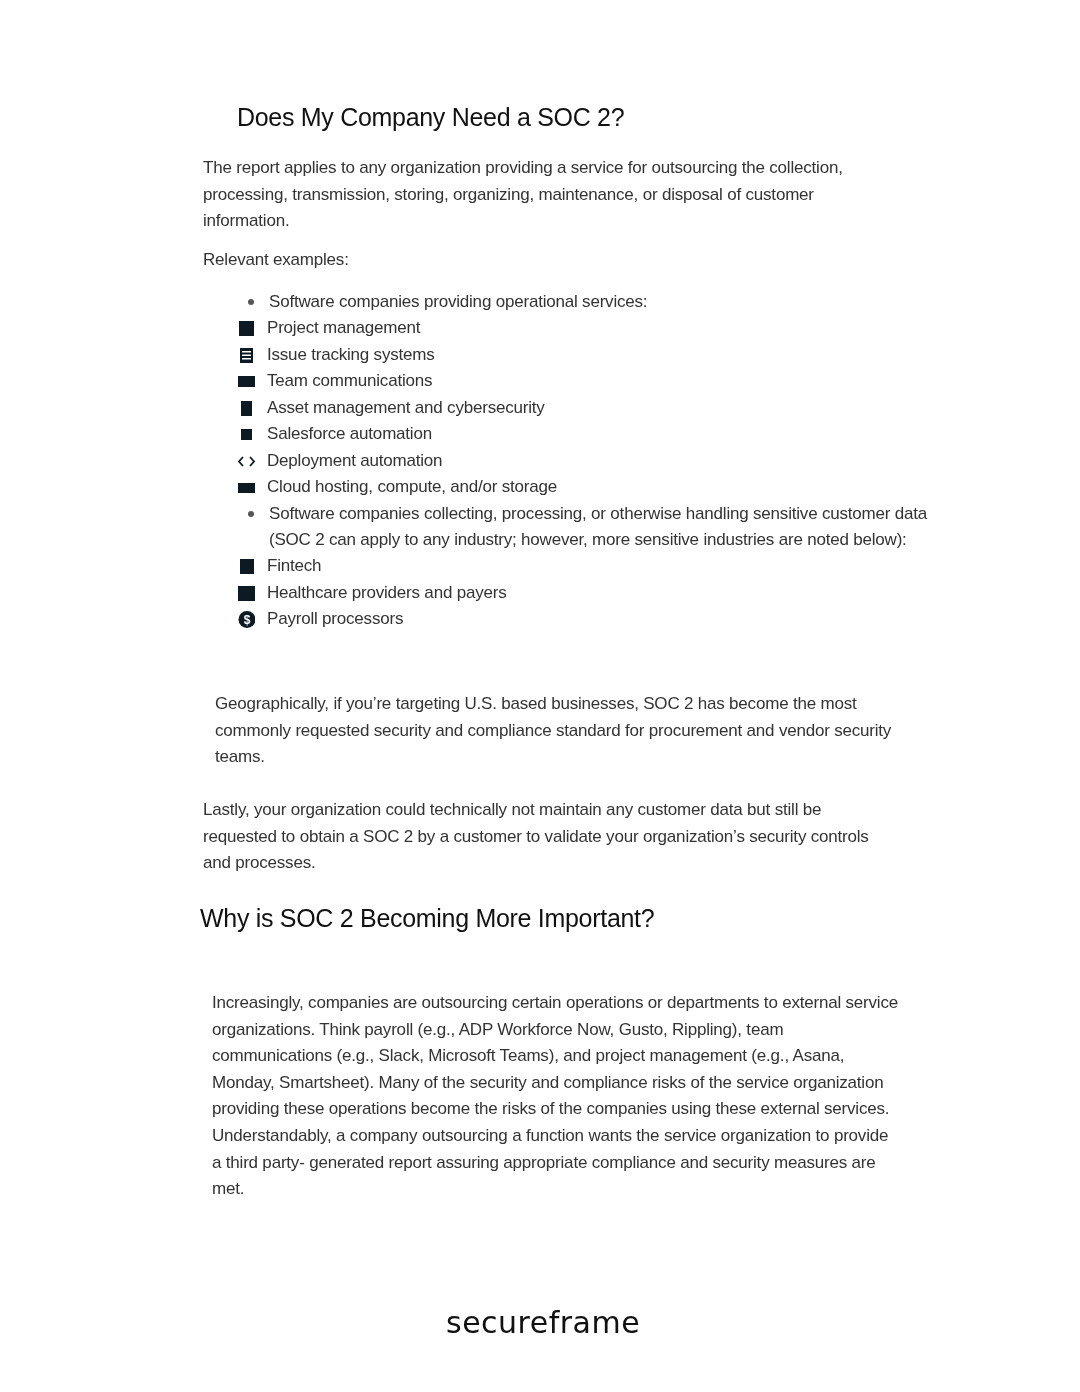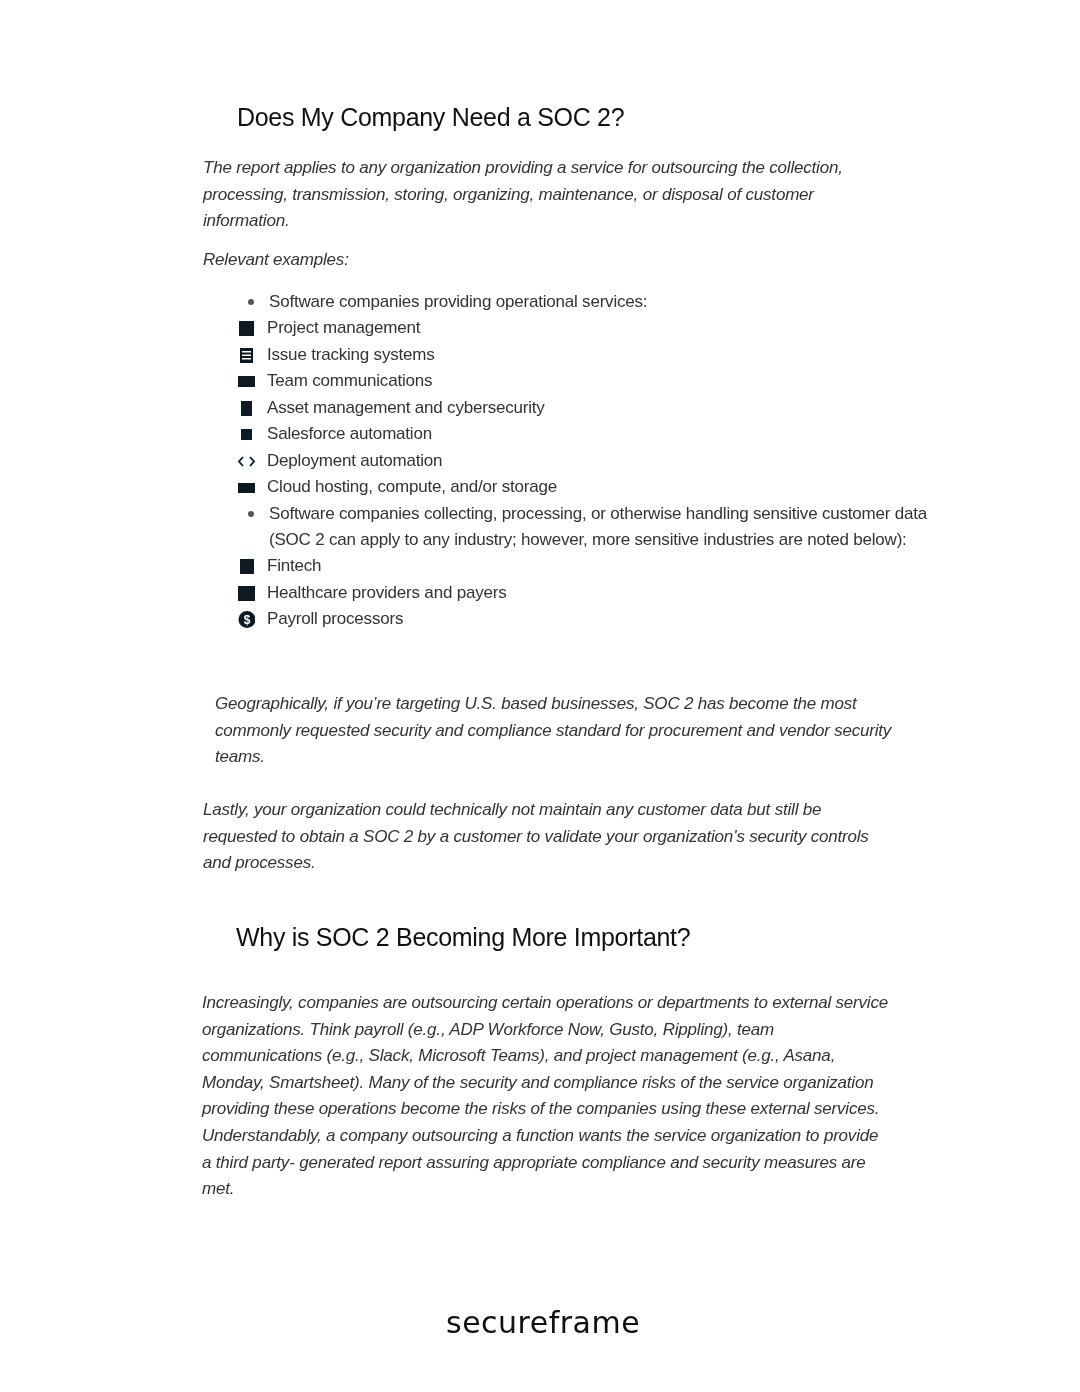--- a/index.html
+++ b/index.html
@@ -1,32 +1,32 @@
 <!DOCTYPE html>
 <html><head>
 <meta charset="utf-8">
 <style>
   html, body { margin: 0; padding: 0; background: #ffffff; }
   body { width: 1080px; height: 1392px; position: relative; overflow: hidden;
          font-family: "Liberation Sans", sans-serif; color: #333333; }
   .page { position: absolute; left: 0; top: 0; width: 1080px; height: 1392px; }
   h2 { margin: 0; font-weight: normal; color: #111111; font-size: 25px; letter-spacing: -0.3px; position: absolute; }
-  p { margin: 0; font-size: 17px; line-height: 26.6px; position: absolute; letter-spacing: -0.2px; font-style: italic; }
+  p { margin: 0; font-size: 17px; line-height: 26.6px; position: absolute; letter-spacing: -0.2px; }
   #h1 { left: 209px; top: 103px; margin-left: 28px; }
   #intro { left: 203px; top: 155px; width: 640px; }
   #rel { left: 203px; top: 247px; }
   .l1 { position: absolute; font-size: 17px; letter-spacing: -0.2px; height: 26px; line-height: 26px; margin-left: 33px; }
   .dot { position: absolute; left: -21px; top: 10px; width: 6px; height: 6px; border-radius: 50%; background: #555; }
   .l2 { position: absolute; left: 238px; font-size: 17px; letter-spacing: -0.2px; height: 26px; line-height: 26px; }
   .l2 .txt { position: absolute; left: 29px; white-space: nowrap; }
   .ic { position: absolute; left: 0; top: 6px; width: 17px; height: 15px; }
   #geo { left: 203px; top: 691px; width: 680px; margin-left: 12px; }
   #last { left: 203px; top: 797px; width: 680px; }
-  #h2 { left: 200px; top: 923px; margin-left: 36px; }
-  #why { left: 202px; top: 990px; width: 690px; }
+  #h2 { left: 200px; top: 904px; }
+  #why { left: 212px; top: 990px; width: 690px; }
   .logo { position: absolute; left: 446px; top: 1305px; font-size: 30px; color: #111; letter-spacing: 0.5px; font-family: "DejaVu Sans", sans-serif; }
 </style>
 </head>
 <body>
 
 <div class="page">
   <h2 id="h1">Does My Company Need a SOC 2?</h2>
   <p id="intro">The report applies to any organization providing a service for outsourcing the collection, processing, transmission, storing, organizing, maintenance, or disposal of customer information.</p>
   <p id="rel">Relevant examples:</p>
 

